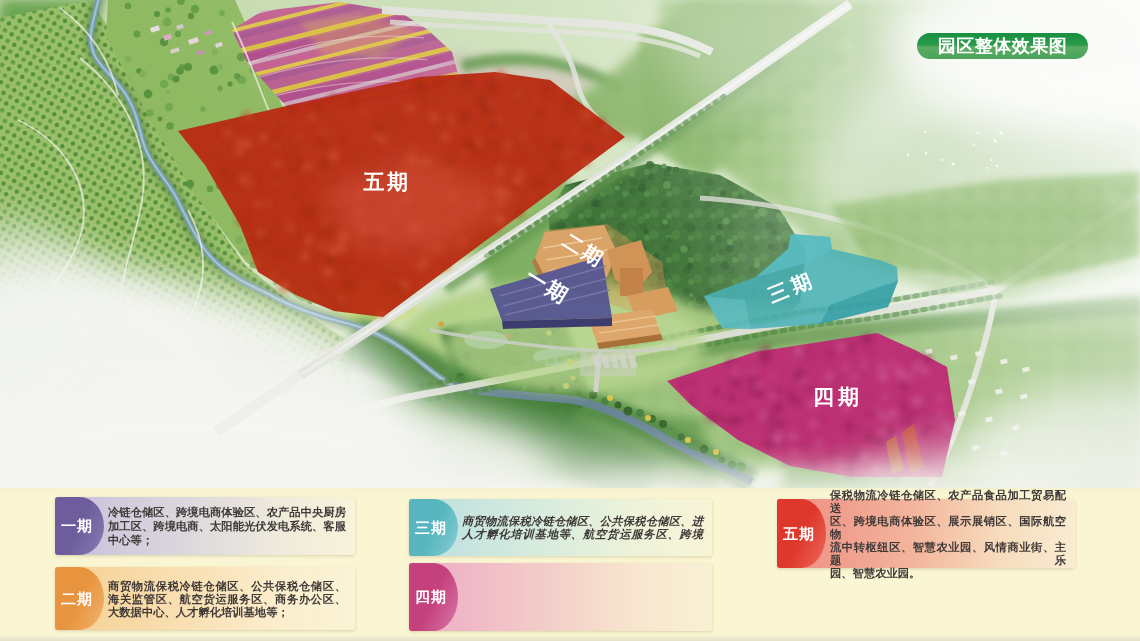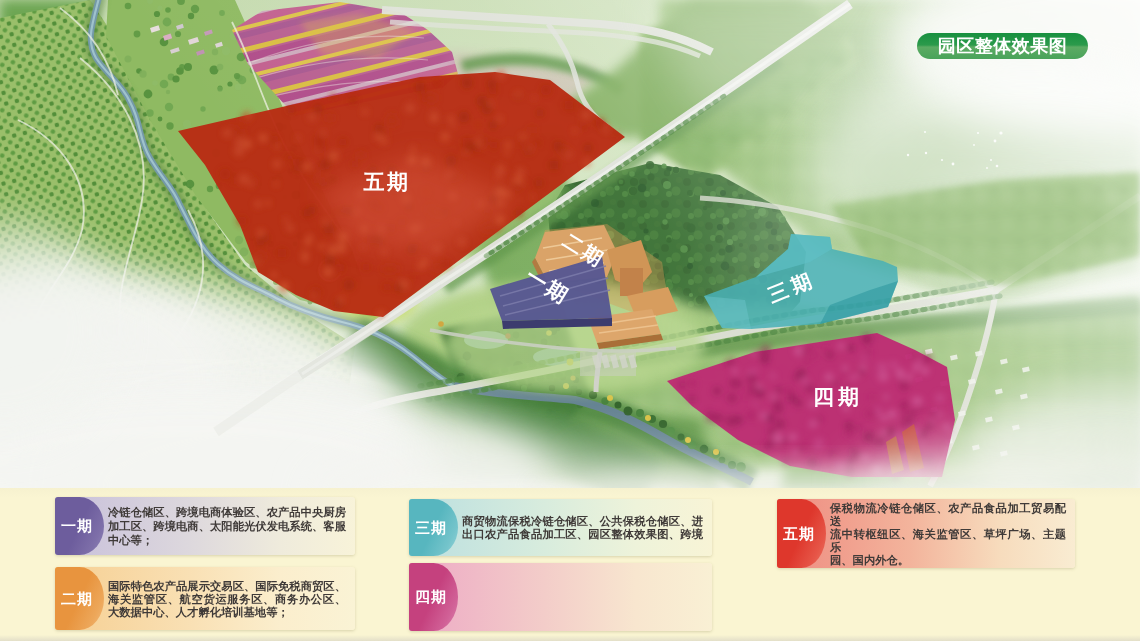--- a/index.html
+++ b/index.html
@@ -951,42 +951,43 @@
         <div class="ln">冷链仓储区、跨境电商体验区、农产品中央厨房</div>
         <div class="ln">加工区、跨境电商、太阳能光伏发电系统、客服</div>
         <div class="ln lnl">中心等；</div>
       </div>
     </div>
     <div class="lbox" style="left:55px;top:567px;width:300px;height:63px;background:linear-gradient(90deg,#f6cf92 0%,#f9e0b4 45%,#fbeecd 75%,#faf3d5 100%);">
       <div class="tag" style="background:linear-gradient(115deg,#e8943e 50%,#eda75a 80%,#f2bc7c 100%);">
         <span>二期</span>
       </div>
       <div class="txt" style="line-height:13px;">
-        <div class="ln">国际特色农产品展示交易区、国际免税商贸区、</div>
+        <div class="ln">商贸物流保税冷链仓储区、公共保税仓储区、</div>
         <div class="ln">海关监管区、航空货运服务区、商务办公区、</div>
         <div class="ln lnl">大数据中心、人才孵化培训基地等；</div>
       </div>
     </div>
     <div class="lbox" style="left:409px;top:499px;width:303px;height:57px;background:linear-gradient(90deg,#badfe0 0%,#d8ecdd 45%,#eef3da 75%,#f8f4d6 100%);">
       <div class="tag" style="background:linear-gradient(115deg,#57b6bf 50%,#74c4cb 80%,#96d4d8 100%);">
         <span>三期</span>
       </div>
-      <div class="txt" style="line-height:13px;">
+      <div class="txt" style="line-height:13px;font-style:italic;">
         <div class="ln">商贸物流保税冷链仓储区、公共保税仓储区、进</div>
-        <div class="ln">出口农产品食品加工区、园区整体效果图、跨境</div>
+        <div class="ln">人才孵化培训基地等、航空货运服务区、跨境</div>
       </div>
     </div>
     <div class="lbox" style="left:409px;top:563px;width:303px;height:68px;background:linear-gradient(90deg,#eda9c5 0%,#f3cdc9 45%,#f8e6cf 75%,#f9f0d4 100%);">
       <div class="tag" style="background:linear-gradient(115deg,#c5417e 50%,#d16197 80%,#dd84ae 100%);">
         <span>四期</span>
       </div>
     </div>
     <div class="lbox" style="left:777px;top:499px;width:298px;height:69px;background:linear-gradient(90deg,#ee8b80 0%,#f3b49c 45%,#f7dcbd 75%,#f9ecd2 100%);">
       <div class="tag" style="background:linear-gradient(115deg,#de372c 50%,#e65547 80%,#ed7663 100%);">
         <span>五期</span>
       </div>
       <div class="txt" style="line-height:13px;">
         <div class="ln">保税物流冷链仓储区、农产品食品加工贸易配送</div>
-        <div class="ln">流中转枢纽区、海关监管区、草坪广场、主题乐</div>
-        <div class="ln lnl">园、国内外仓。</div>
+        <div class="ln">区、跨境电商体验区、展示展销区、国际航空物</div>
+        <div class="ln">流中转枢纽区、智慧农业园、风情商业街、主题乐</div>
+        <div class="ln lnl">园、智慧农业园。</div>
       </div>
     </div>
 <div class="badge">园区整体效果图</div>
 </div>
 </body></html>

